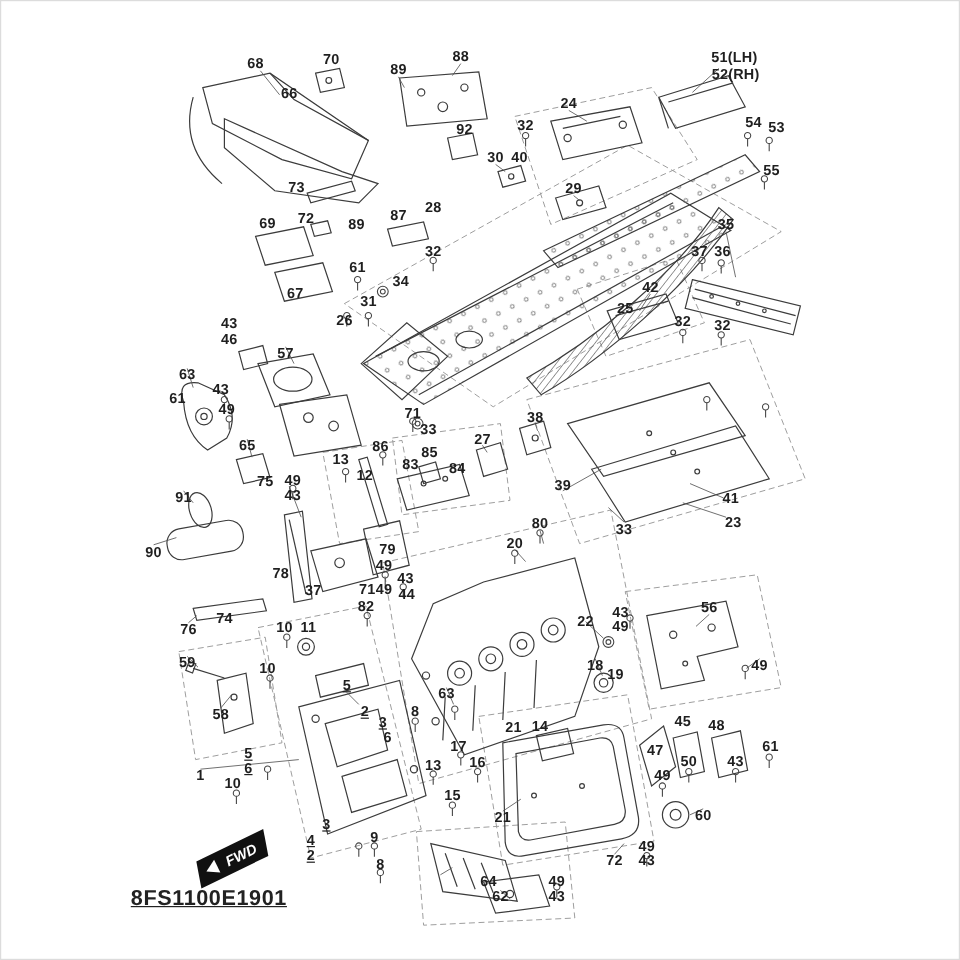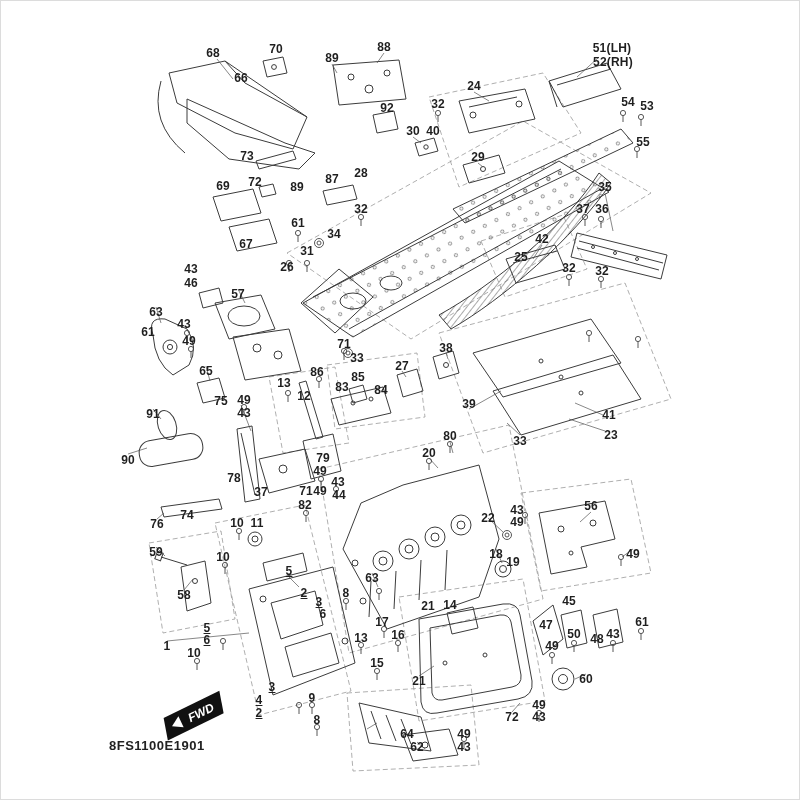--- a/index.html
+++ b/index.html
@@ -4,21 +4,21 @@
 <style>
   html,body{margin:0;padding:0;background:#fff;}
   body{width:800px;height:800px;overflow:hidden;}
   .stage{position:relative;width:800px;height:800px;background:#fff;
          font-family:"Liberation Sans",sans-serif;border:1px solid #dcdcdc;box-sizing:border-box;}
   .art{position:absolute;left:0;top:0;}
   #callout-layer{position:absolute;left:0;top:0;width:800px;height:800px;}
   .callout{position:absolute;transform:translate(-50%,-50%);font-size:12px;font-weight:700;
            color:#1f1f1f;white-space:nowrap;letter-spacing:.2px;}
   .callout.u{text-decoration:underline;}
-  .code{position:absolute;left:108px;top:737px;font-size:13px;font-weight:600;color:#222;letter-spacing:.5px;}
+  .code{position:absolute;left:108px;top:737px;font-size:18px;font-weight:600;color:#222;letter-spacing:.5px;text-decoration:underline;}
 </style>
 </head>
 <body>
 
 <div class="stage">
 
   <svg class="art" width="800" height="800" viewBox="0 0 800 800">
     <defs>
       <pattern id="dots" width="13" height="13" patternUnits="userSpaceOnUse" patternTransform="rotate(-27)">
         <circle cx="4" cy="4" r="1.6" fill="none" stroke="#666" stroke-width="0.7"></circle>
@@ -349,21 +349,21 @@
       <span class="callout u" style="left: 288px; top: 570px;">5</span>
       <span class="callout" style="left: 371px; top: 577px;">63</span>
       <span class="callout u" style="left: 303px; top: 592px;">2</span>
       <span class="callout" style="left: 345px; top: 592px;">8</span>
       <span class="callout" style="left: 183px; top: 594px;">58</span>
       <span class="callout" style="left: 568px; top: 600px;">45</span>
       <span class="callout u" style="left: 318px; top: 601px;">3</span>
       <span class="callout" style="left: 449px; top: 604px;">14</span>
       <span class="callout" style="left: 427px; top: 605px;">21</span>
       <span class="callout" style="left: 545px; top: 624px;">47</span>
-      <span class="callout" style="left: 596px; top: 638px;">48</span>
+      <span class="callout" style="left: 596px; top: 603px;">48</span>
       <span class="callout" style="left: 322px; top: 613px;">6</span>
       <span class="callout" style="left: 381px; top: 621px;">17</span>
       <span class="callout" style="left: 641px; top: 621px;">61</span>
       <span class="callout u" style="left: 206px; top: 627px;">5</span>
       <span class="callout" style="left: 573px; top: 633px;">50</span>
       <span class="callout" style="left: 612px; top: 633px;">43</span>
       <span class="callout" style="left: 397px; top: 634px;">16</span>
       <span class="callout" style="left: 360px; top: 637px;">13</span>
       <span class="callout u" style="left: 206px; top: 639px;">6</span>
       <span class="callout" style="left: 166px; top: 645px;">1</span>

